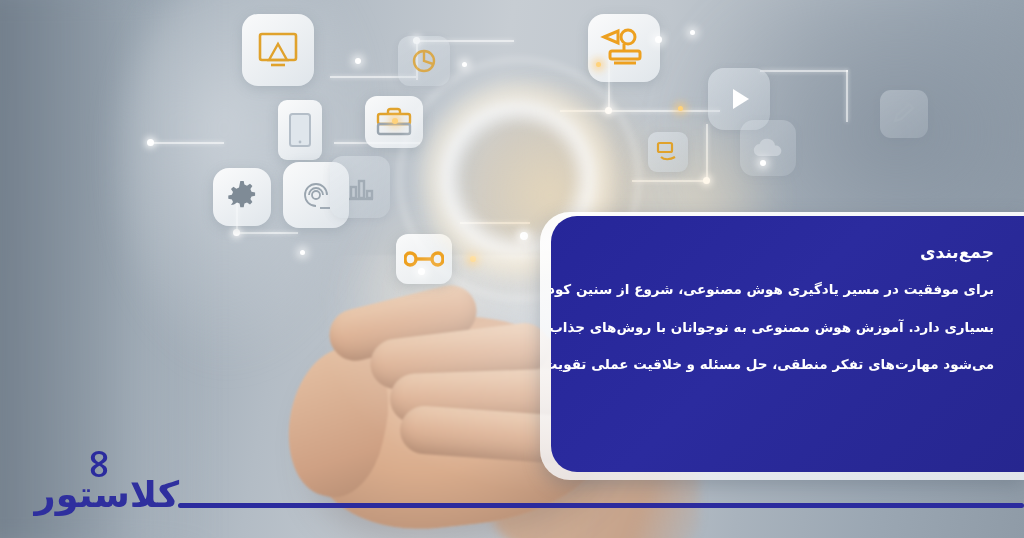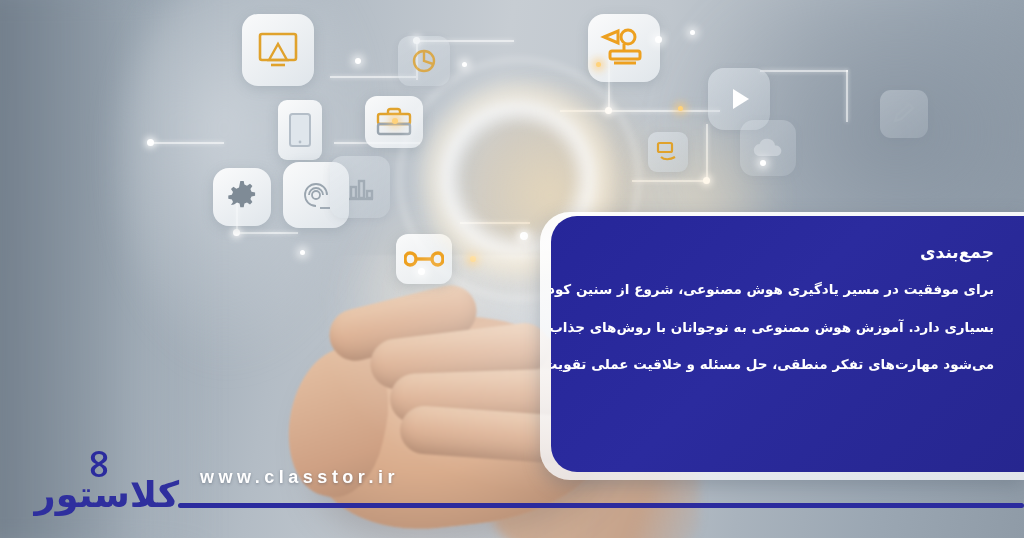--- a/index.html
+++ b/index.html
@@ -388,16 +388,15 @@
       <p>برای موفقیت در مسیر یادگیری هوش مصنوعی، شروع از سنین کودکی و نوجوانی اهمیت</p>
       <p>بسیاری دارد. آموزش هوش مصنوعی به نوجوانان با روش‌های جذاب و پروژه‌محور باعث</p>
       <p>می‌شود مهارت‌های تفکر منطقی، حل مسئله و خلاقیت عملی تقویت شود.</p>
     </div>
   </div>
 
   <div class="logo">
     <span class="infinity">∞</span>
     <span class="wordmark">کلاستور</span>
   </div>
-  <div class="site-url">www.classtor.ir</div>
   <div class="url-rule"></div>
 
 </div>
 
 </body></html>

